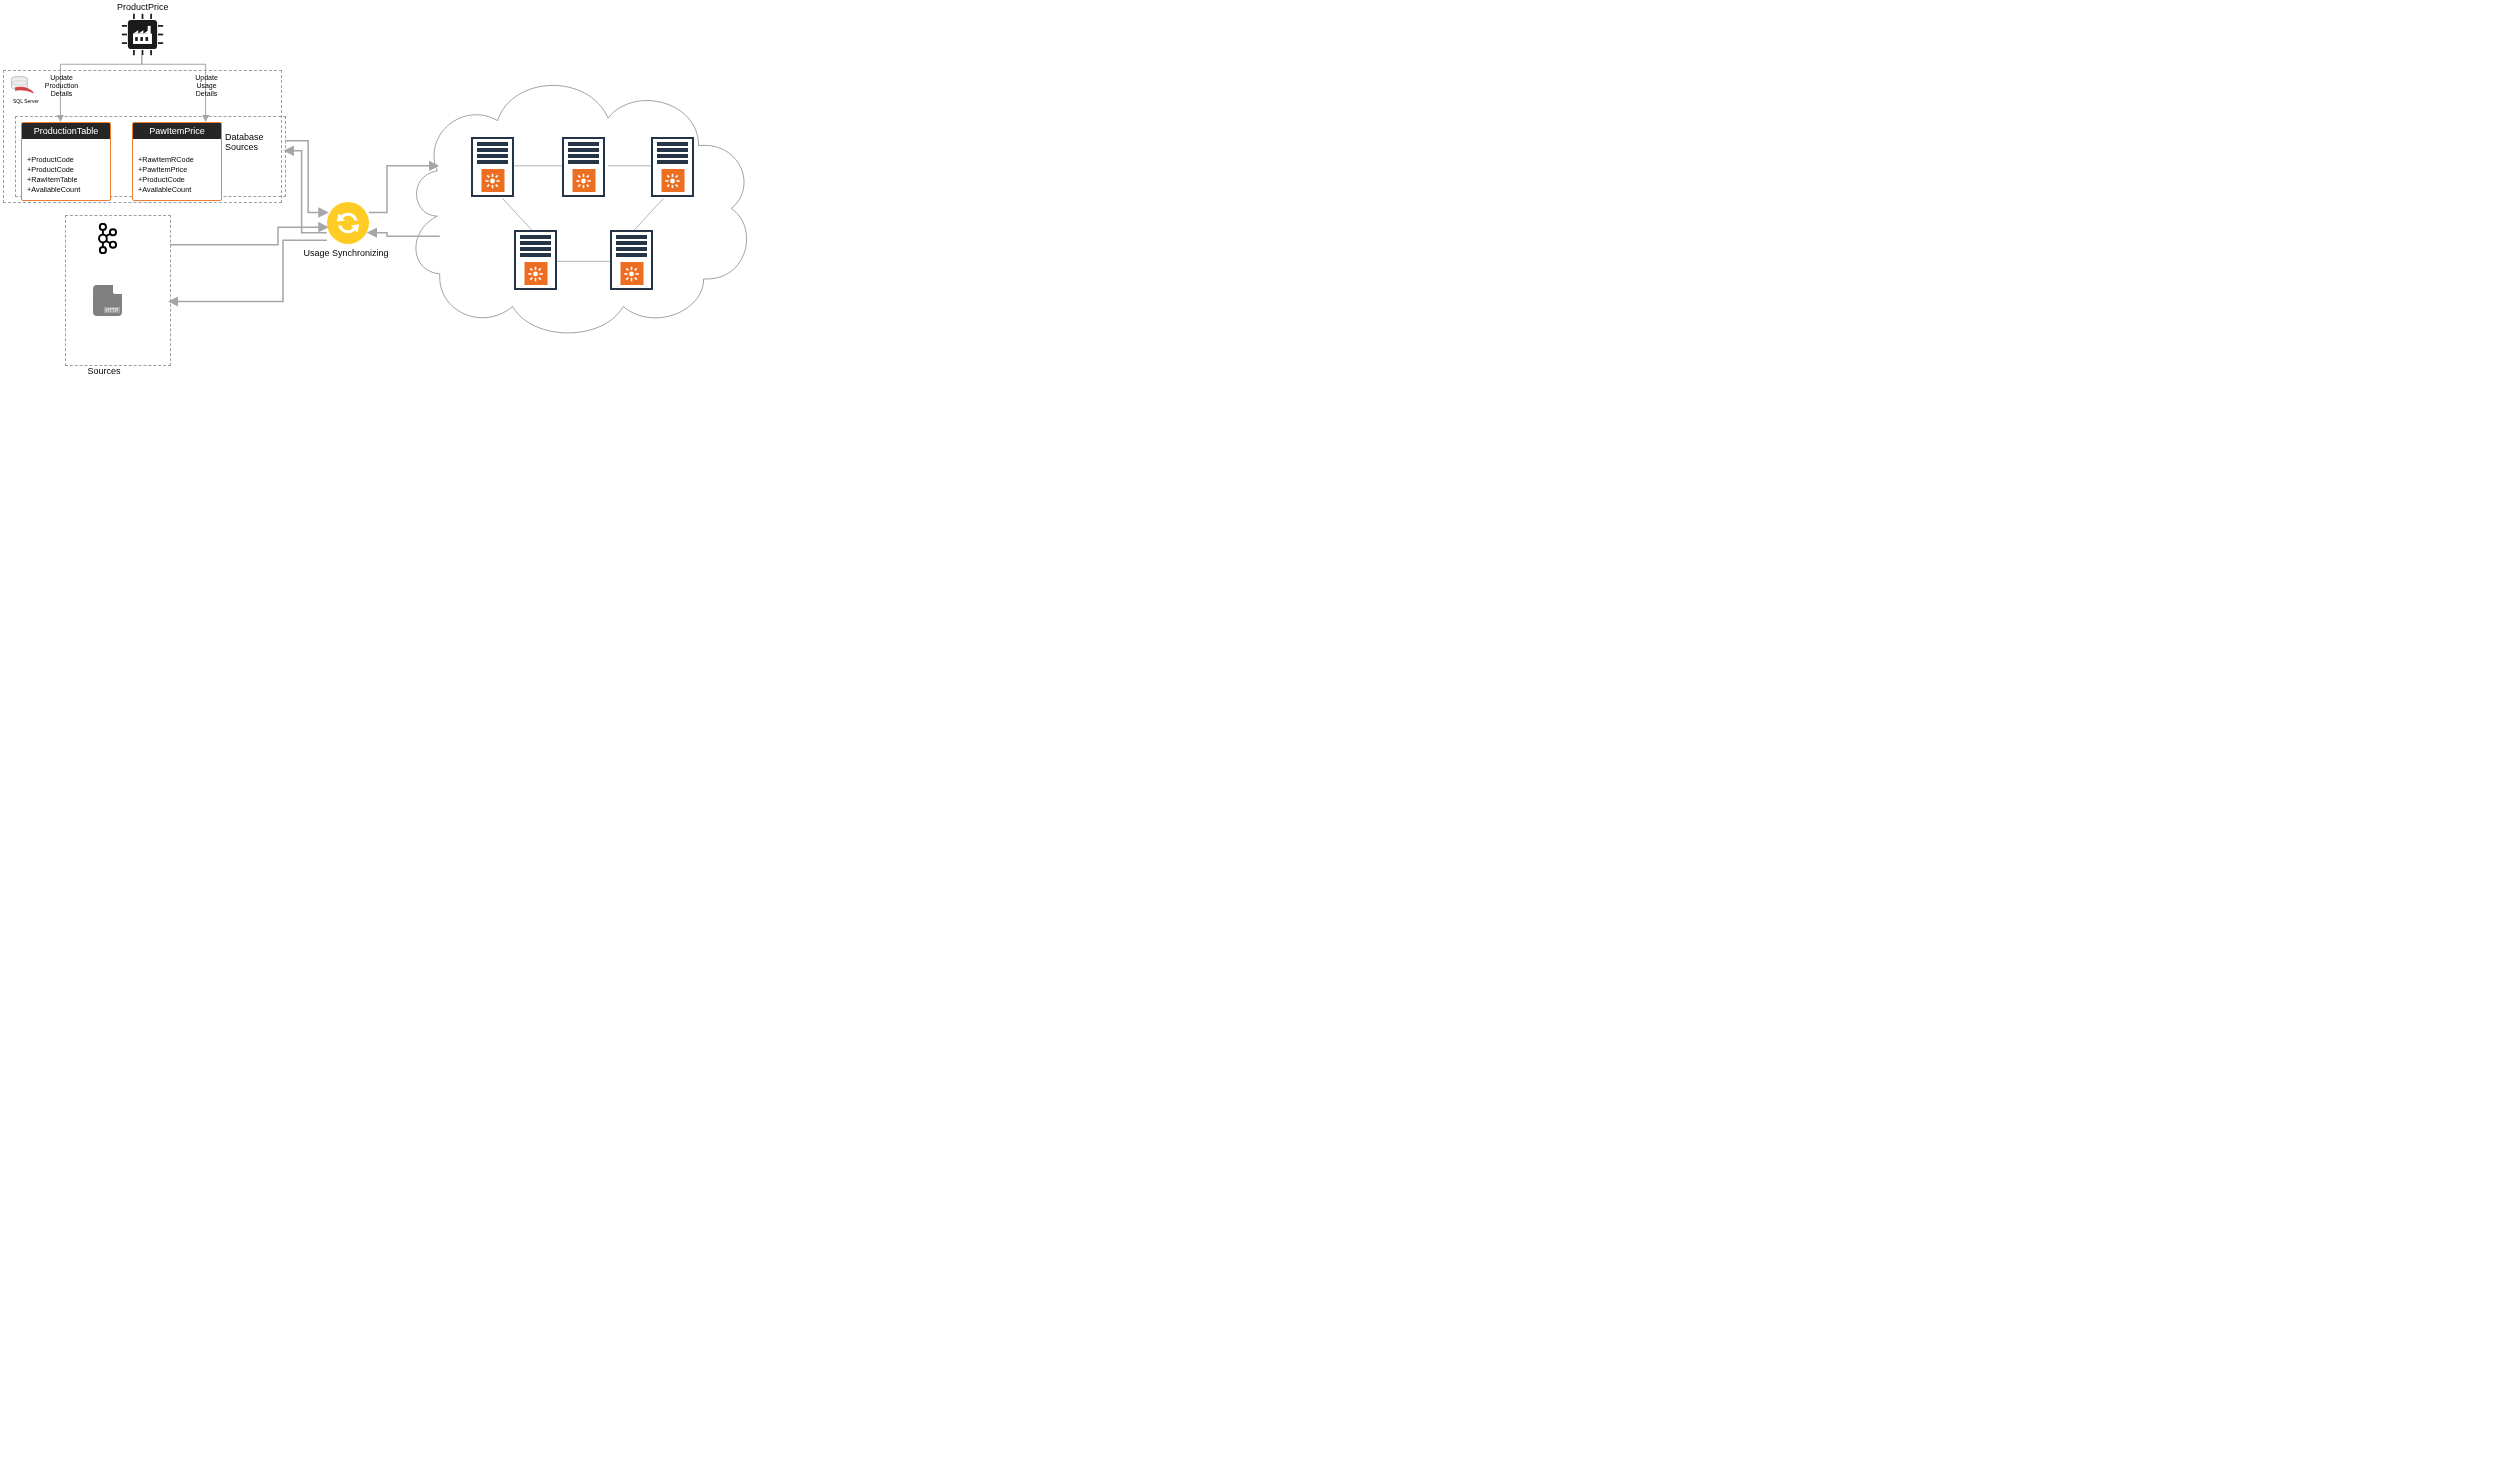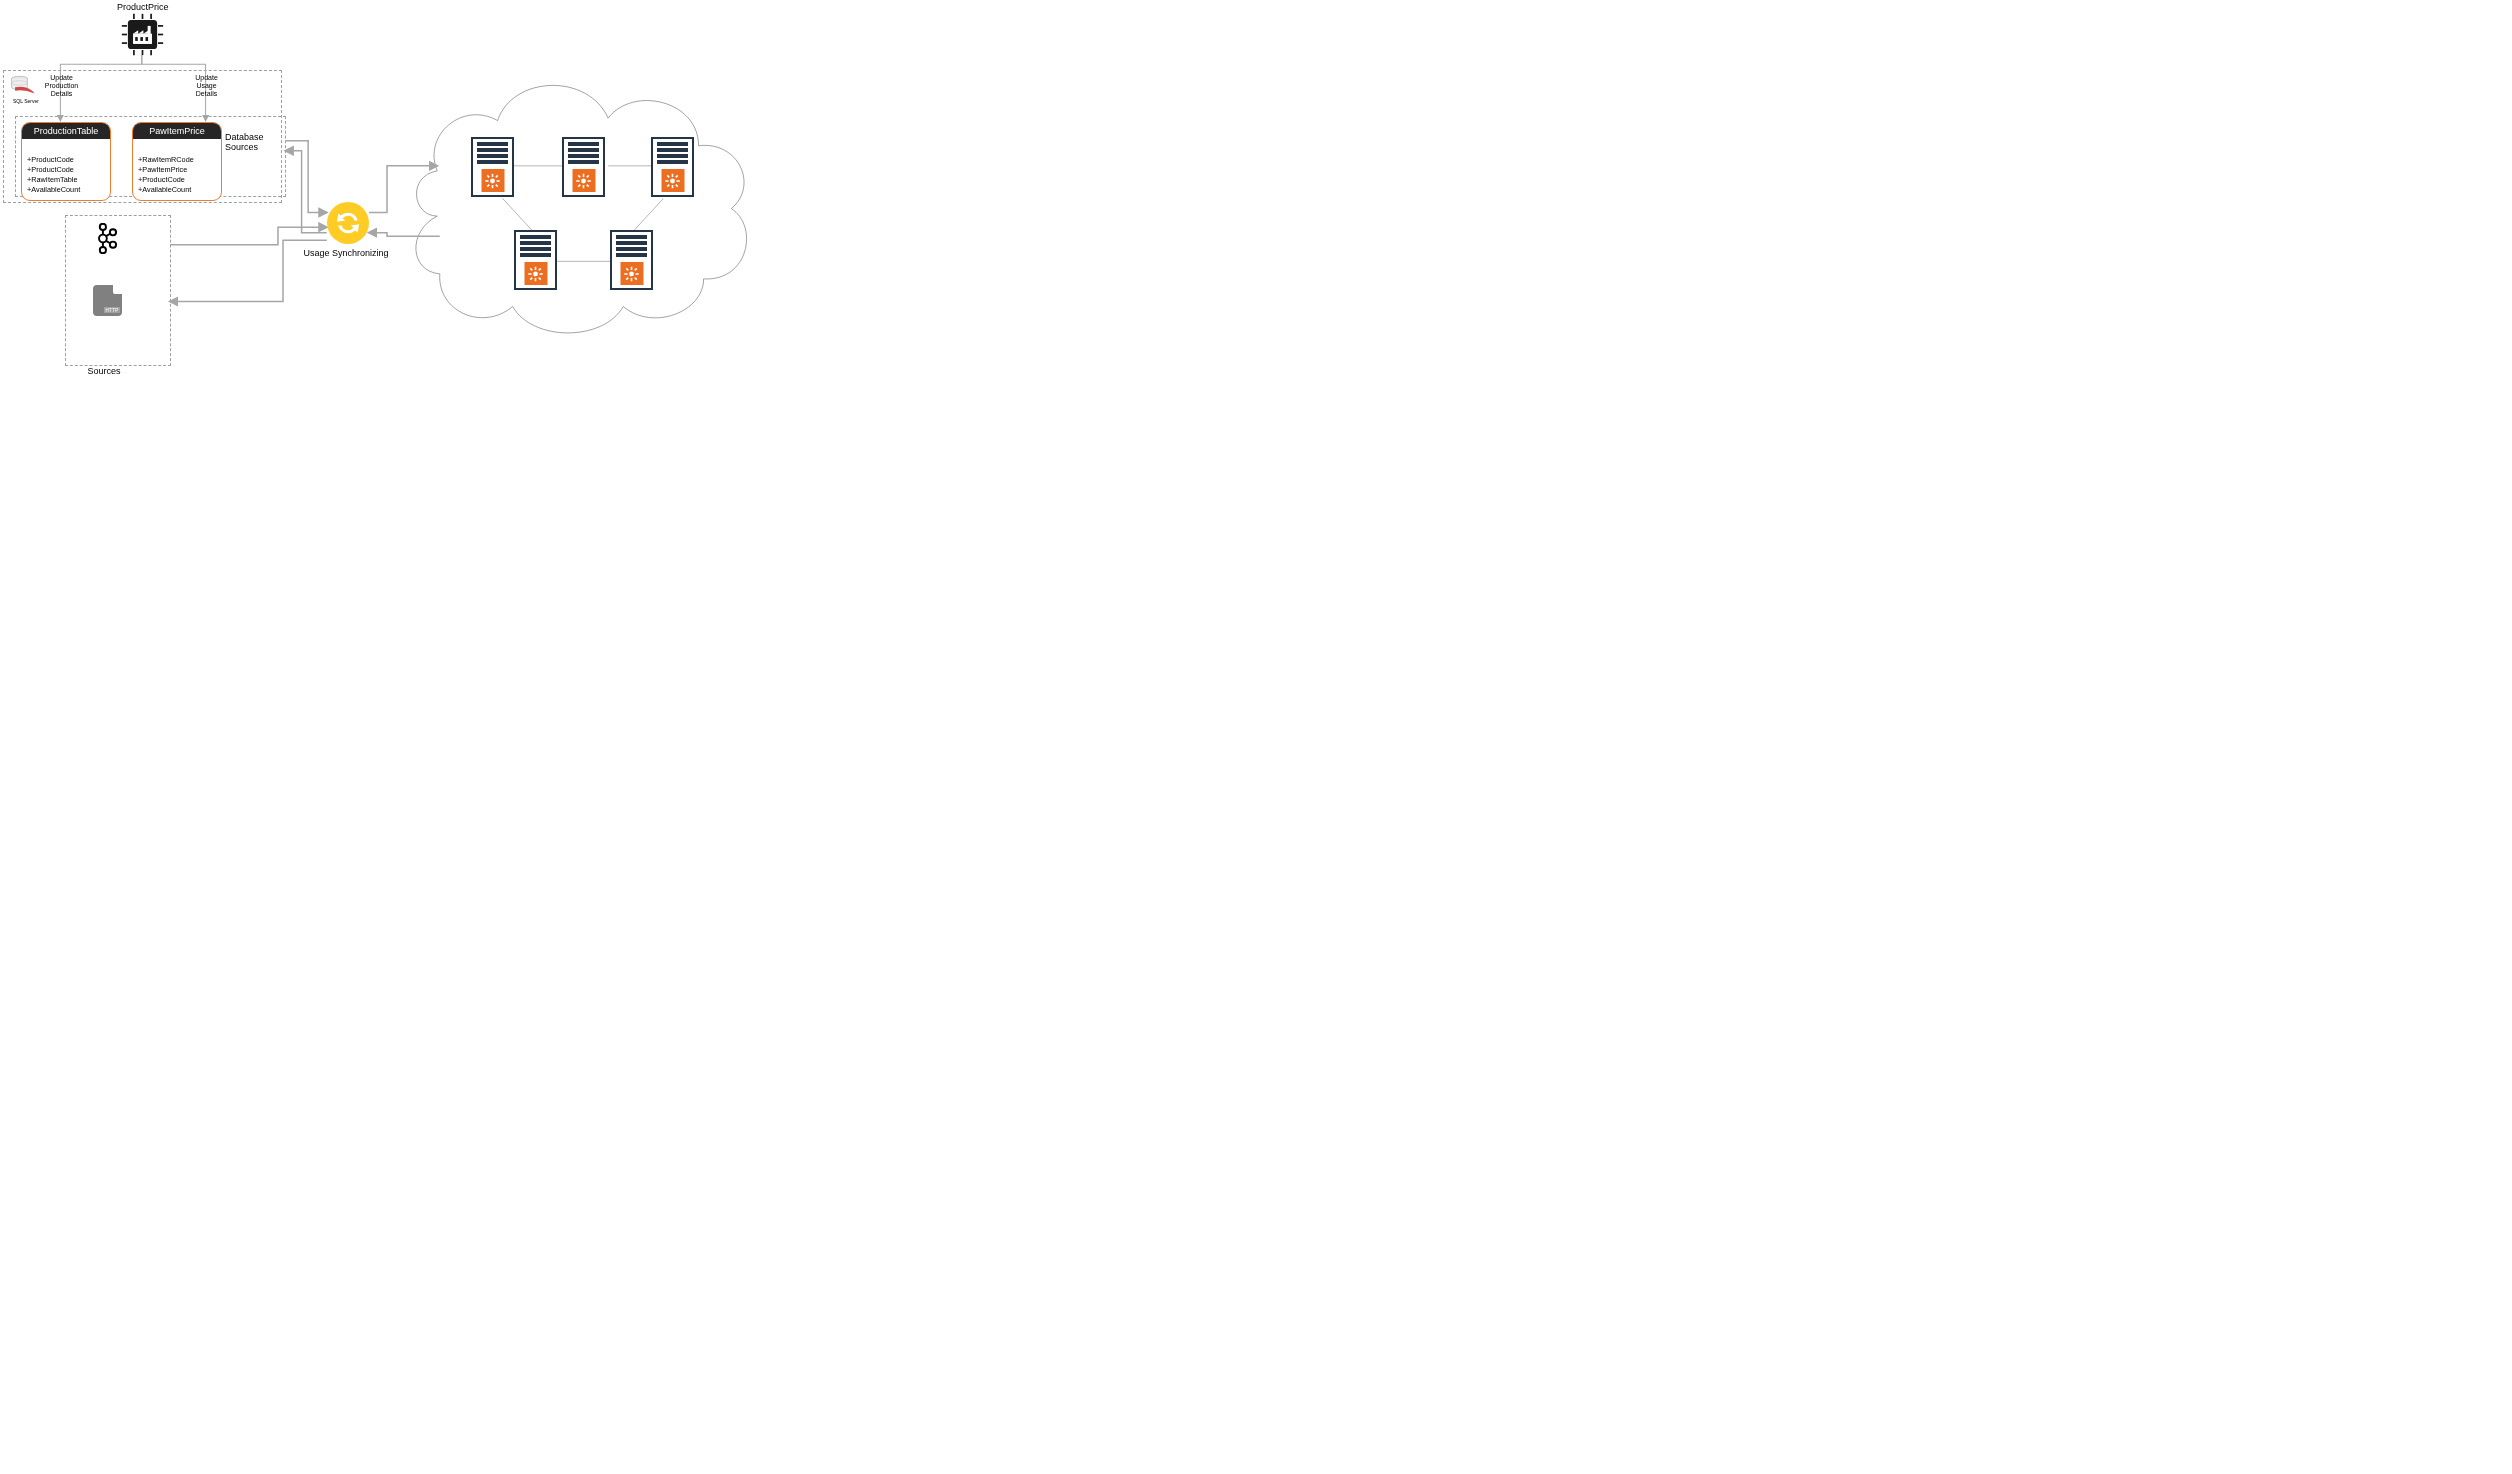--- a/index.html
+++ b/index.html
@@ -34,21 +34,21 @@
   }
   .sqlserver-label {
     font-size: 5px;
     font-family: Arial, sans-serif;
   }
   
   .table-card {
     position: absolute;
     width: 88px;
     border: 1px solid #ed7d31;
-    border-radius: 9px;
+    border-radius: 2px;
     background: #fff;
     overflow: hidden;
   }
   .table-card .th {
     background: #262626;
     color: #fff;
     text-align: center;
     font-size: 9px;
     padding: 3px 2px;
   }

